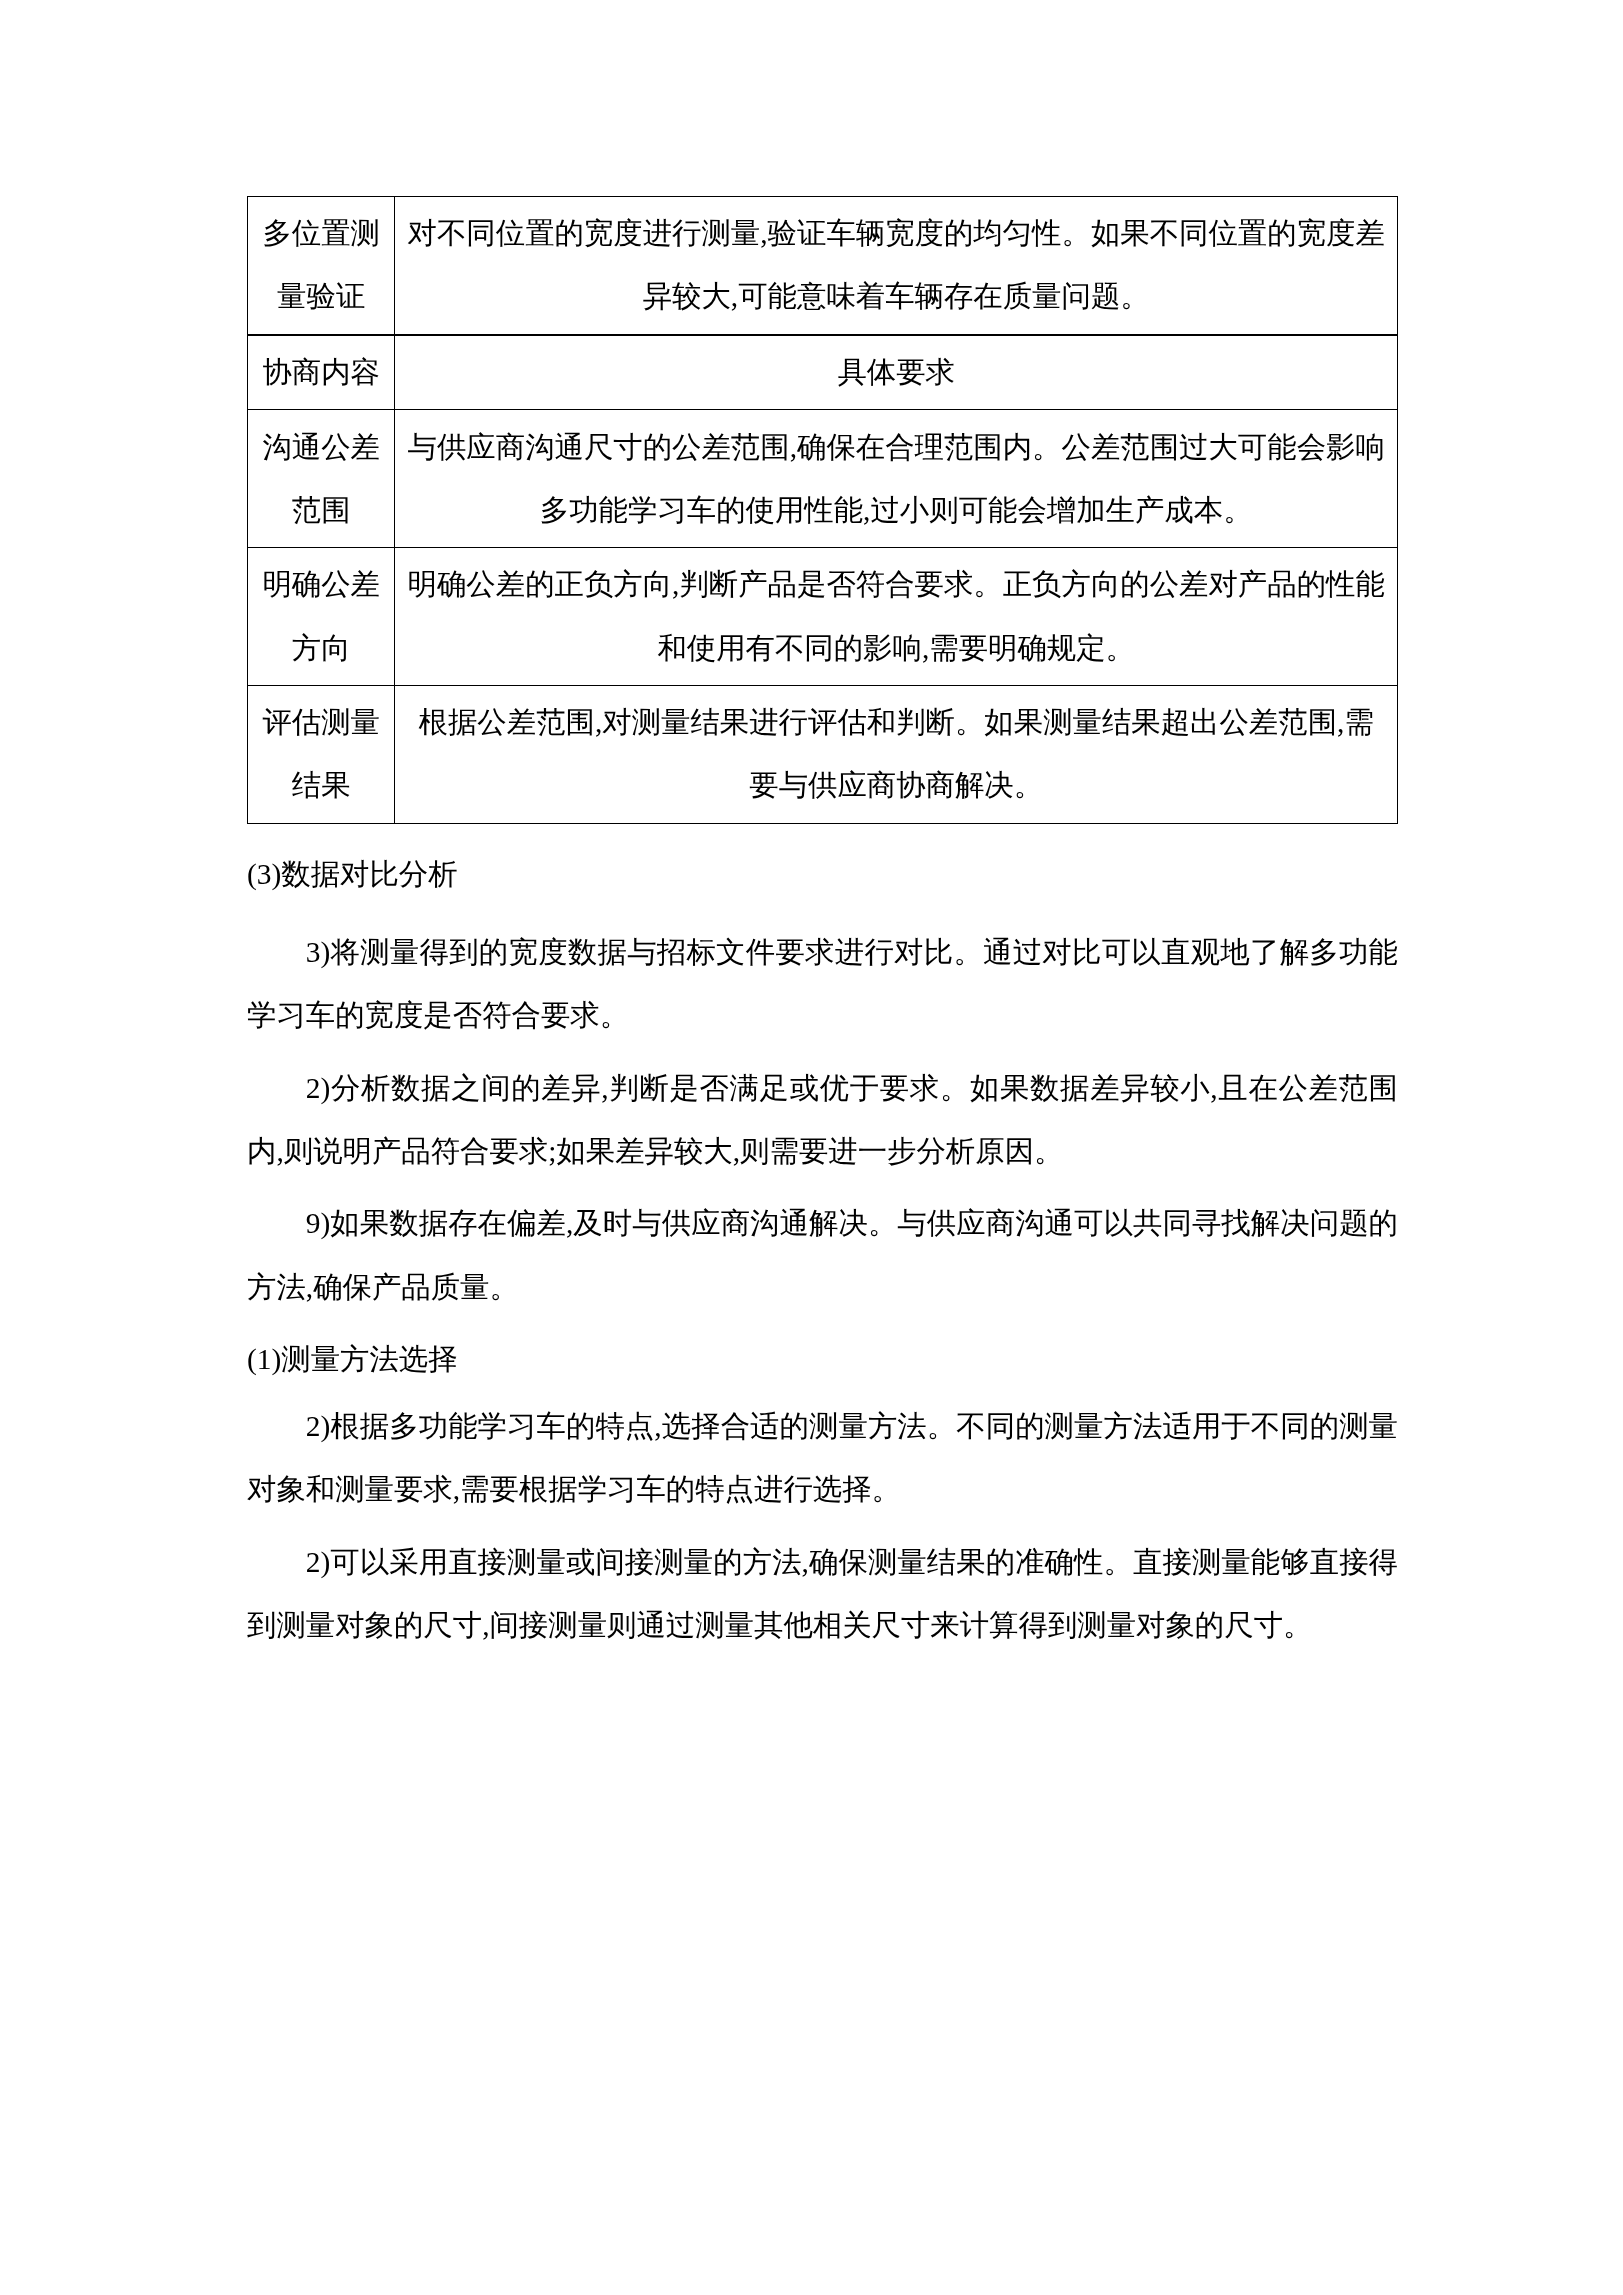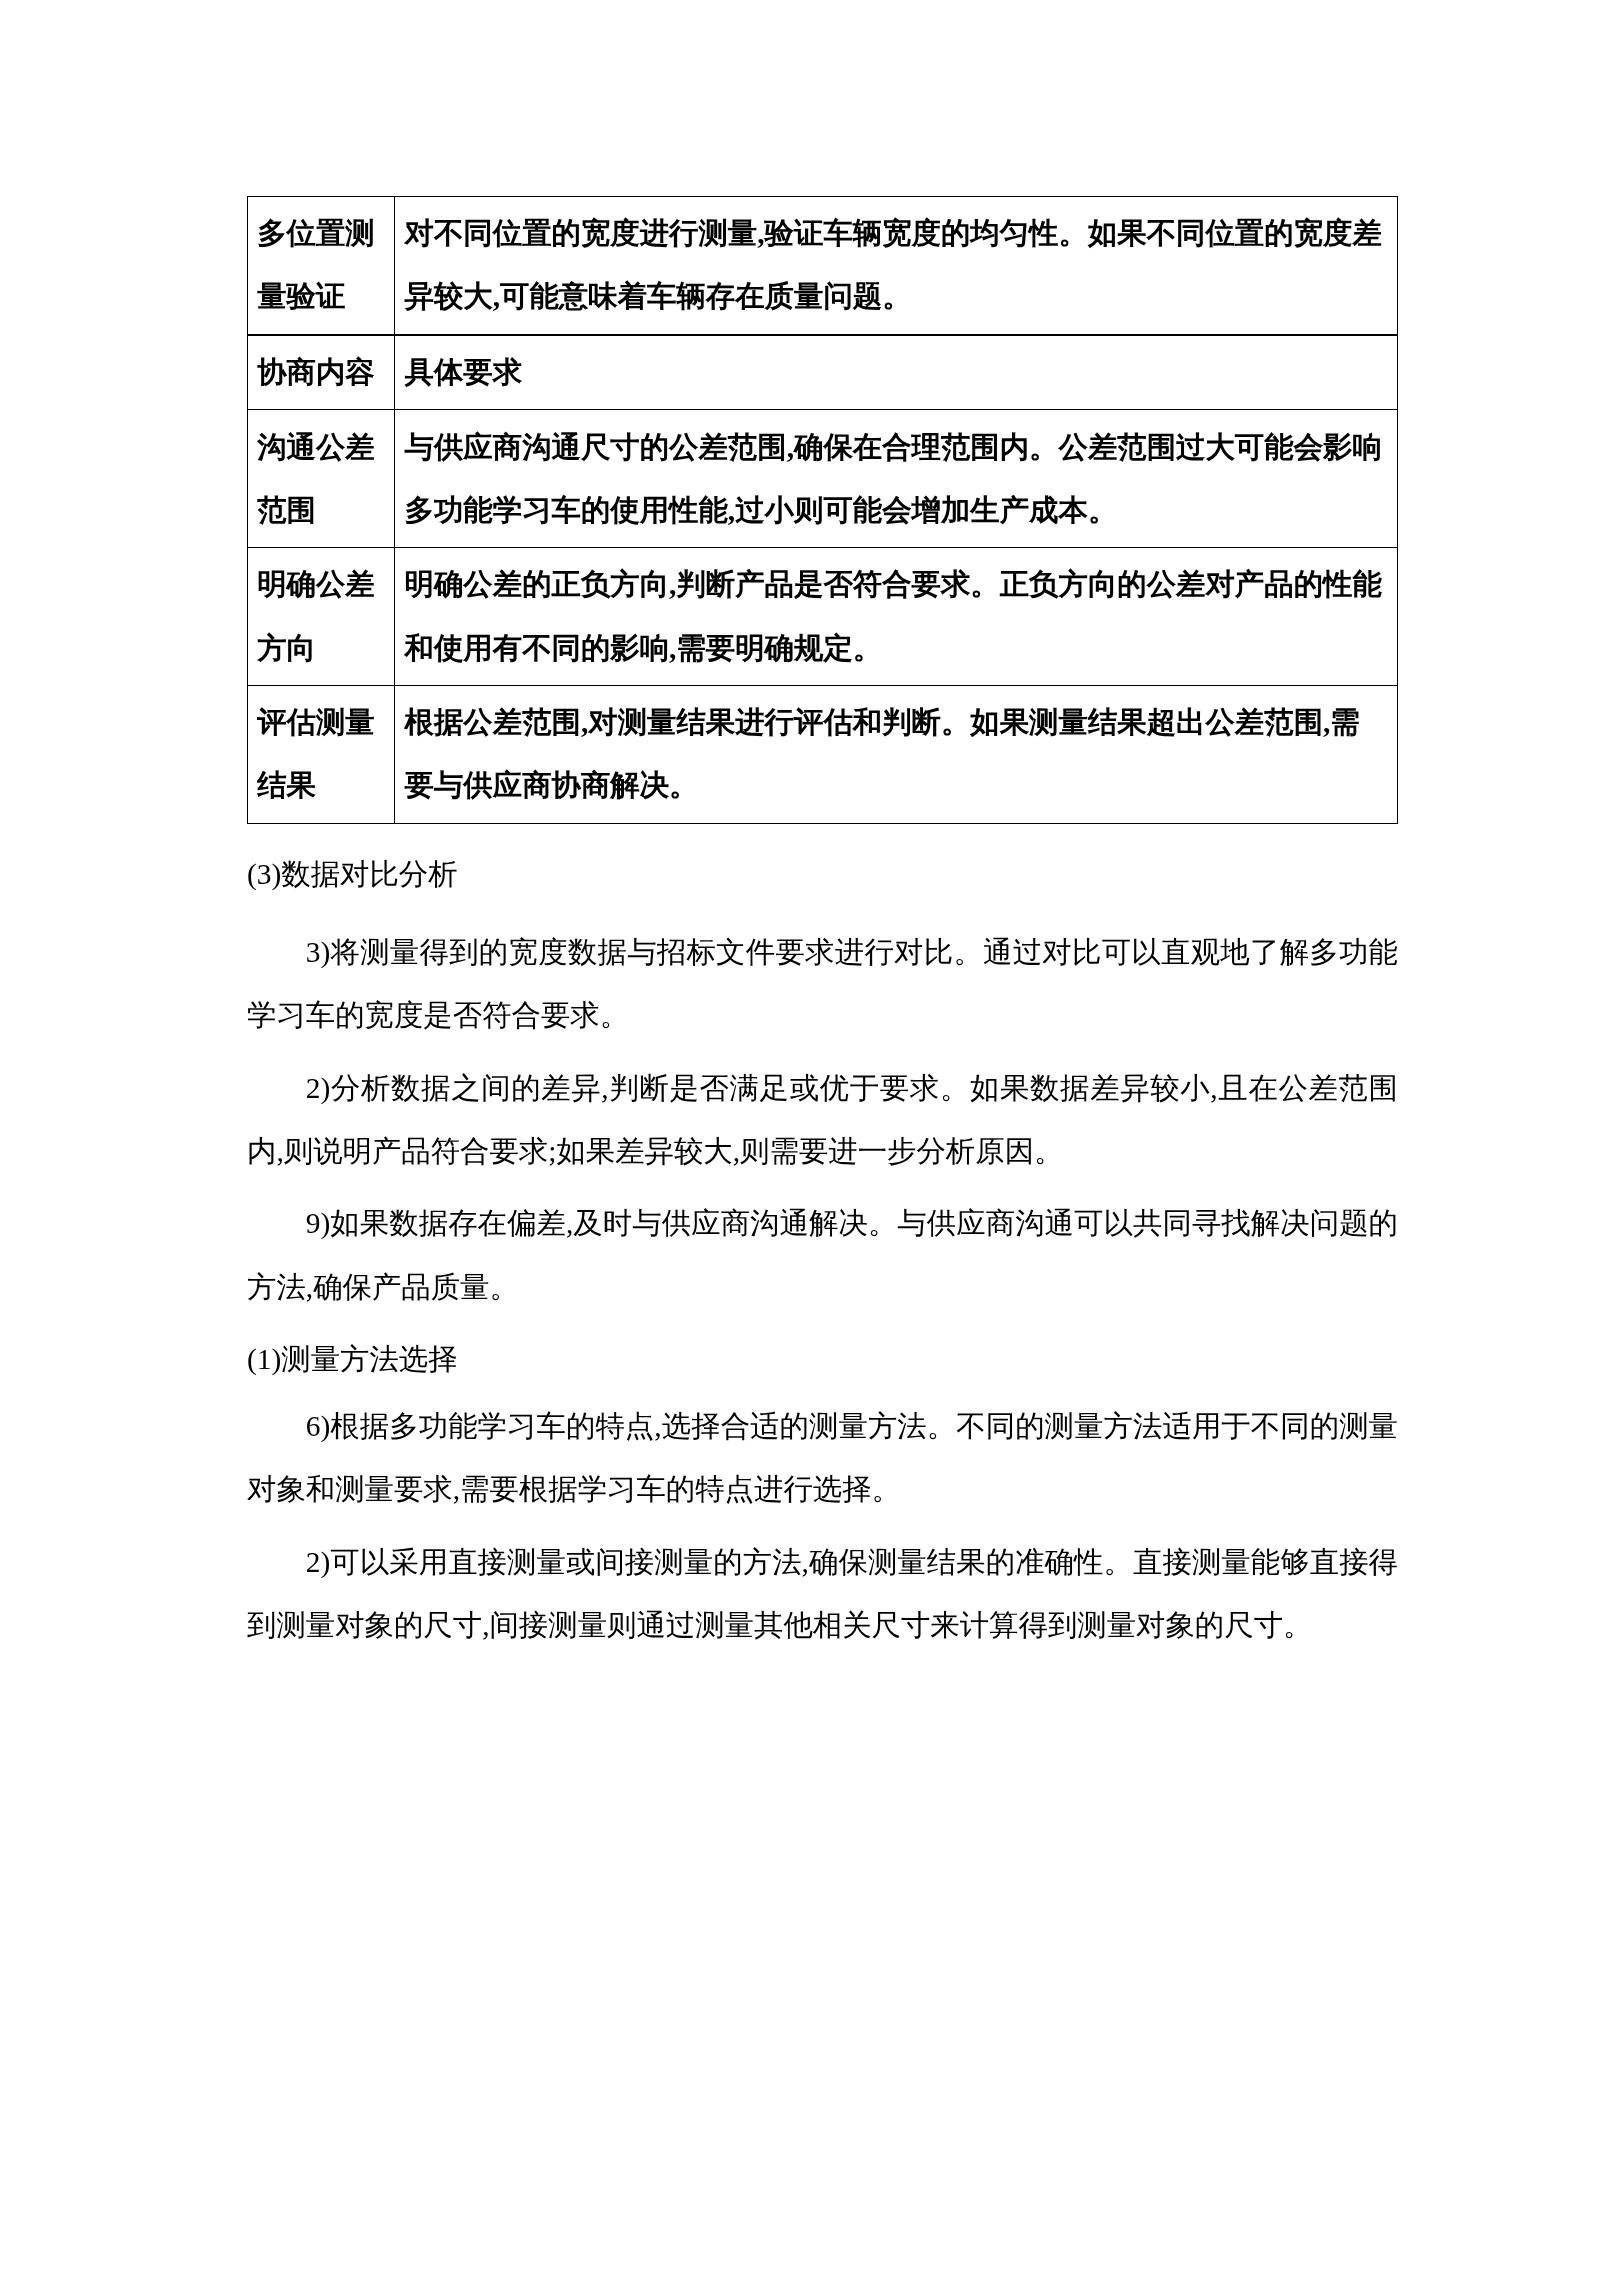--- a/index.html
+++ b/index.html
@@ -23,22 +23,22 @@
   }
   table.doc-table {
     border-collapse: collapse;
     width: 100%;
     table-layout: fixed;
   }
   table.doc-table td,
   table.doc-table th {
     border: 1.3px solid #000000;
     vertical-align: middle;
-    text-align: left;
-    font-weight: bold;
+    text-align: center;
+    font-weight: normal;
     line-height: 2.15;
     padding: 5.2px 9.2px;
     word-break: break-all;
   }
   td.col-label, th.col-label {
     width: 128px;
     padding: 5.2px 2.6px;
   }
   .heading {
     margin: 19.6px 0 14.4px 0;
@@ -101,17 +101,17 @@
 
   <p class="heading">(3)数据对比分析</p>
 
   <p class="body-para">3)将测量得到的宽度数据与招标文件要求进行对比。通过对比可以直观地了解多功能学习车的宽度是否符合要求。</p>
   <p class="body-para">2)分析数据之间的差异,判断是否满足或优于要求。如果数据差异较小,且在公差范围内,则说明产品符合要求;如果差异较大,则需要进一步分析原因。</p>
   <p class="body-para">9)如果数据存在偏差,及时与供应商沟通解决。与供应商沟通可以共同寻找解决问题的方法,确保产品质量。</p>
 
 
   <p class="subheading">(1)测量方法选择</p>
 
-  <p class="body-para">6)根据多功能学习车的特点,选择合适的测量方法。不同的测量方法适用于不同的测量对象和测量要求,需要根据学习车的特点进行选择。</p>
+  <p class="body-para">2)根据多功能学习车的特点,选择合适的测量方法。不同的测量方法适用于不同的测量对象和测量要求,需要根据学习车的特点进行选择。</p>
   <p class="body-para">2)可以采用直接测量或间接测量的方法,确保测量结果的准确性。直接测量能够直接得到测量对象的尺寸,间接测量则通过测量其他相关尺寸来计算得到测量对象的尺寸。</p>
 
 </div>
 
 
 </body></html>

